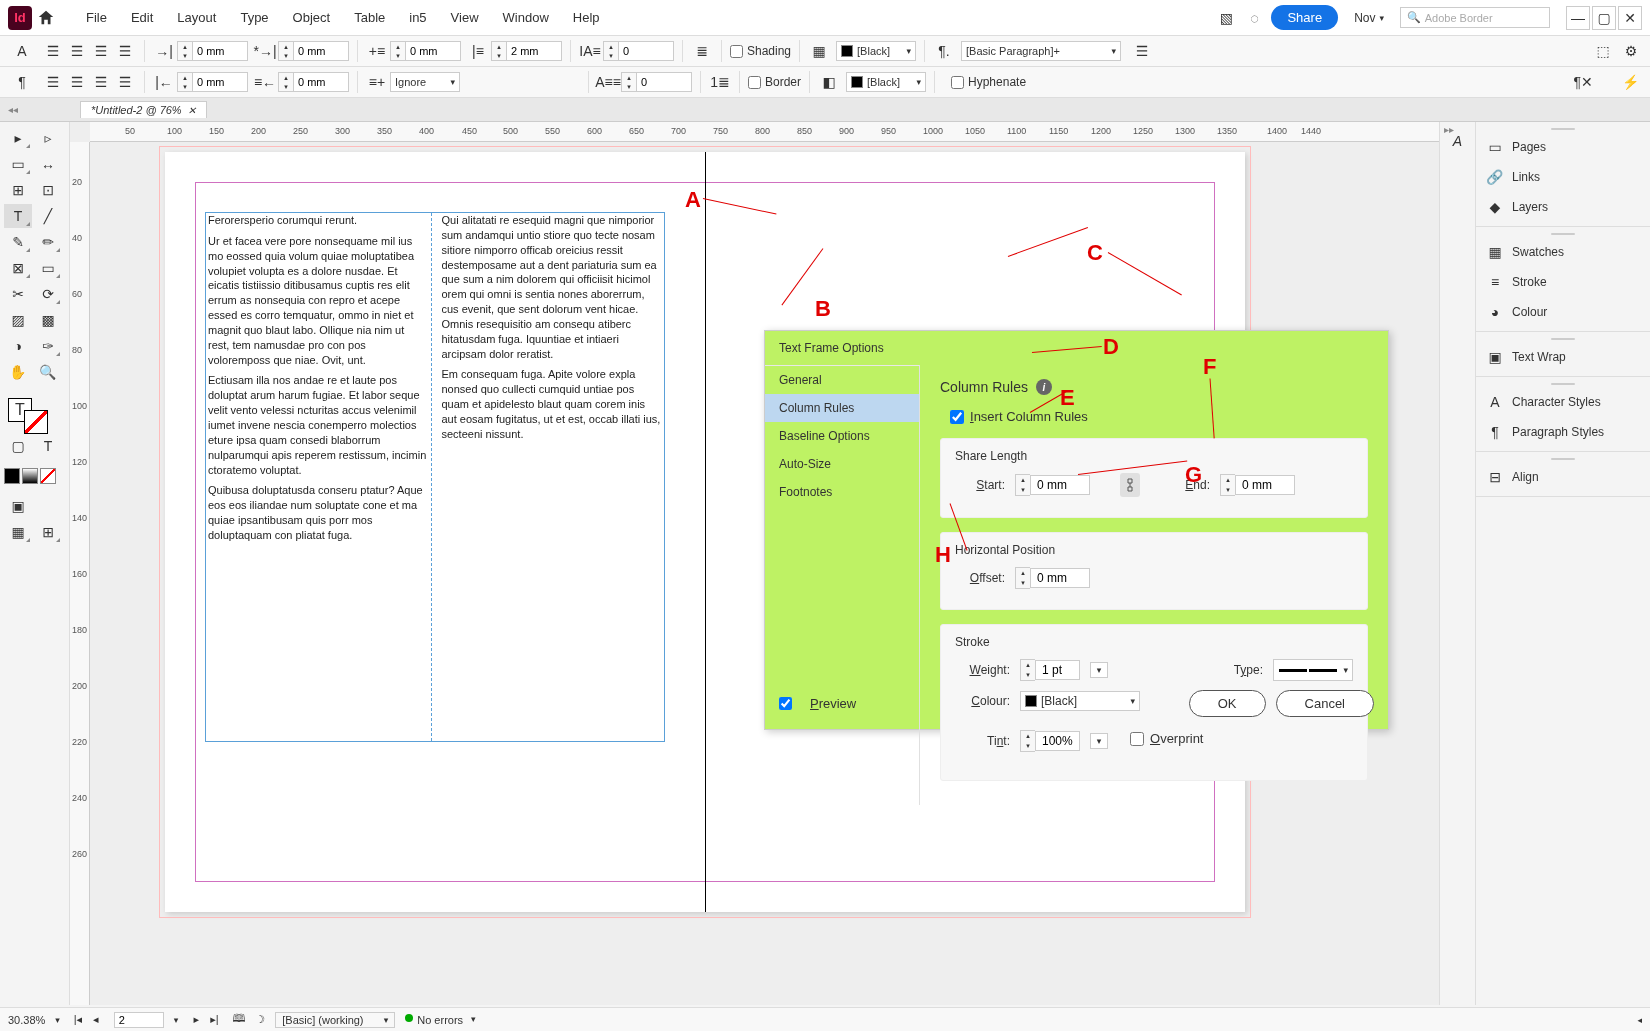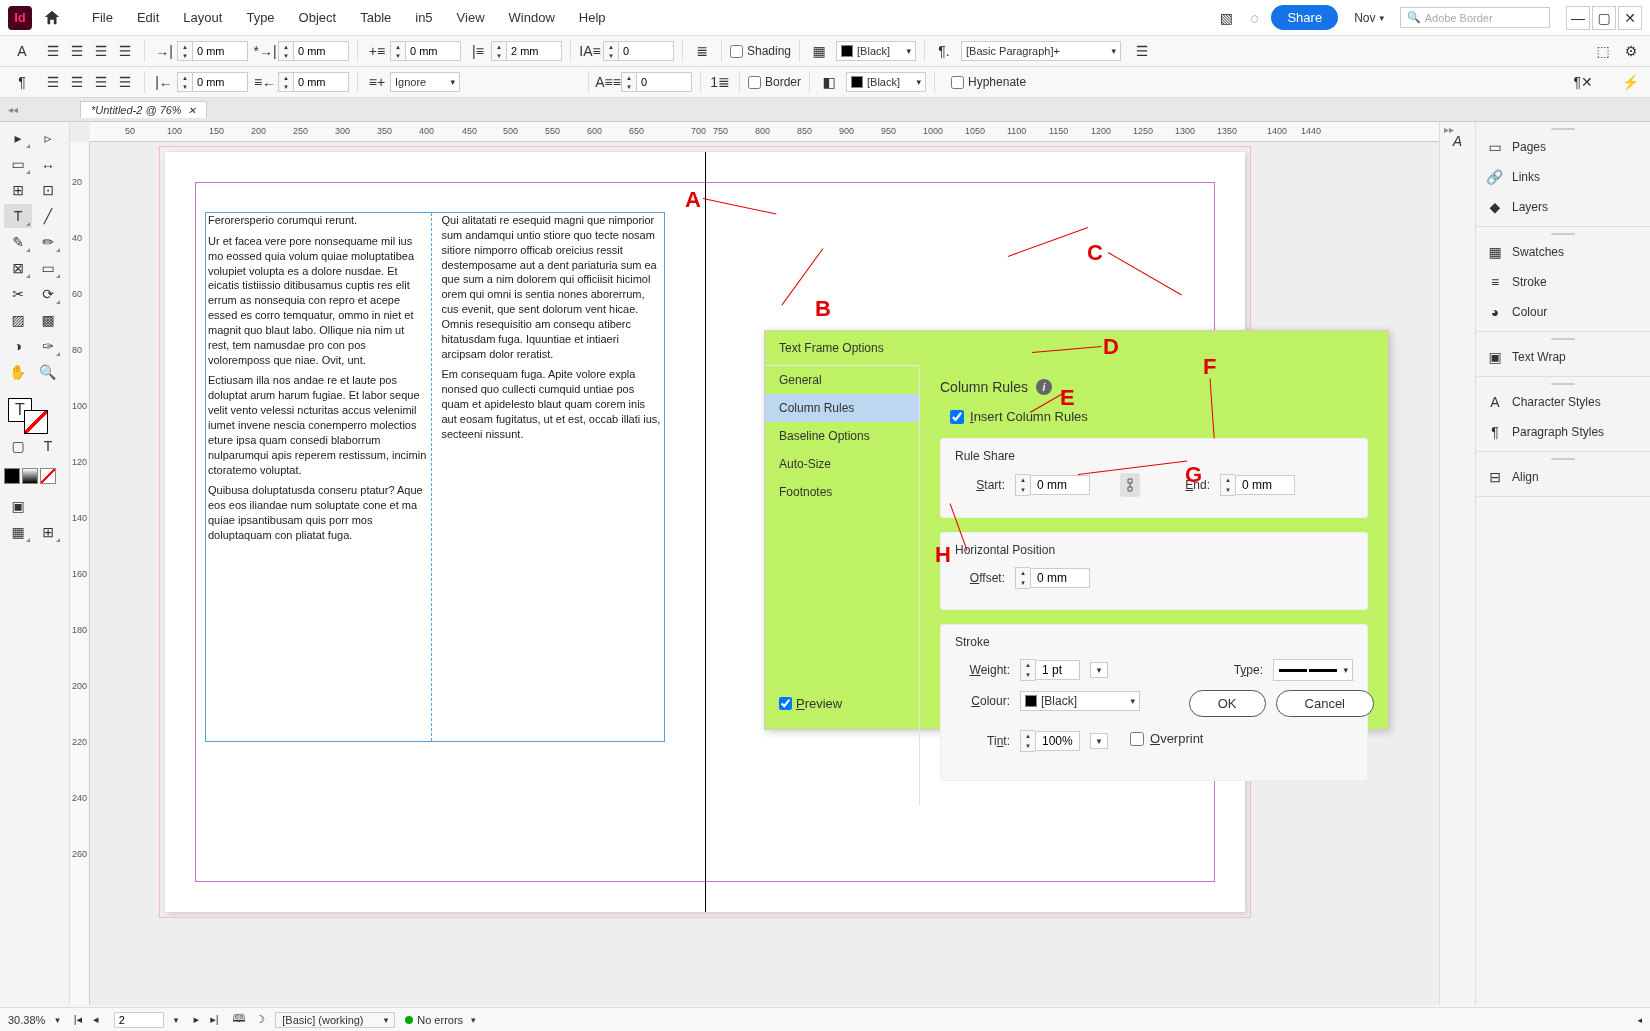--- a/index.html
+++ b/index.html
@@ -1,20 +1,20 @@
 <!DOCTYPE html>
 <html><head>
 <meta charset="utf-8">
 <style>
 * { box-sizing: border-box; margin: 0; padding: 0; font-family: -apple-system, "Segoe UI", Arial, sans-serif; }
 body { background: #f4f4f4; font-size: 12px; color: #333; width: 1650px; height: 1031px; overflow: hidden; position: relative; }
 
 
 .menubar { display: flex; align-items: center; height: 36px; background: #fff; border-bottom: 1px solid #ddd; padding: 0 8px; position: relative; }
-.app-logo { width: 24px; height: 24px; background: #49021f; color: #ff3366; border-radius: 4px; display: flex; align-items: center; justify-content: center; font-weight: bold; font-size: 13px; margin-right: 10px; }
+.app-logo { width: 24px; height: 24px; background: #49021f; color: #ff3366; border-radius: 4px; display: flex; align-items: center; justify-content: center; font-weight: bold; font-size: 13px; margin-right: 4px; }
 .home-icon { width: 20px; height: 20px; margin-right: 18px; display: flex; align-items: center; justify-content: center; cursor: pointer; }
 .menu-item { padding: 0 12px; cursor: pointer; font-size: 13px; }
 .menubar-right { position: absolute; right: 8px; display: flex; align-items: center; gap: 6px; }
 .share-btn { background: #1473e6; color: #fff; border-radius: 16px; padding: 5px 16px; cursor: pointer; font-size: 13px; }
 .nov-btn { padding: 4px 10px; display: flex; align-items: center; gap: 4px; cursor: pointer; }
 .search-box { width: 150px; border: 1px solid #ccc; padding: 3px 6px; font-size: 11px; color: #888; display: flex; align-items: center; gap: 4px; }
 .win-controls { display: flex; gap: 2px; margin-left: 10px; }
 .win-btn { width: 24px; height: 24px; border: 1px solid #ccc; display: flex; align-items: center; justify-content: center; cursor: pointer; font-size: 14px; }
 
 
@@ -80,21 +80,21 @@
 .dc-input { border: 1px solid #ccc; padding: 2px 6px; width: 60px; font-size: 12px; }
 .dc-stepper { display: flex; align-items: center; }
 .dc-stepper .arrows { display: flex; flex-direction: column; border: 1px solid #ccc; border-right: none; }
 .dc-stepper .ar { width: 14px; height: 10px; font-size: 7px; display: flex; align-items: center; justify-content: center; cursor: pointer; }
 .link-ico { width: 20px; height: 24px; background: #e0e0e0; border-radius: 3px; display: flex; align-items: center; justify-content: center; cursor: pointer; }
 .dc-select { border: 1px solid #ccc; background: #fff; padding: 2px 4px; display: flex; align-items: center; gap: 4px; cursor: pointer; font-size: 12px; }
 .swatch-mini { width: 12px; height: 12px; background: #000; border: 1px solid #888; }
 .type-preview { width: 60px; height: 16px; display: flex; align-items: center; }
 .type-preview .seg { flex: 1; height: 3px; background: #000; margin: 0 1px; }
 .dialog-footer { position: absolute; bottom: 12px; left: 14px; right: 14px; display: flex; align-items: center; }
-.footer-check { display: flex; align-items: center; gap: 4px; font-size: 13px; }
+.footer-check { display: flex; align-items: center; gap: 18px; font-size: 13px; }
 .footer-btns { margin-left: auto; display: flex; gap: 10px; }
 .dlg-btn { border: 1.5px solid #555; border-radius: 16px; padding: 5px 28px; cursor: pointer; font-size: 13px; background: #fff; }
 
 
 .annot { position: absolute; font-size: 22px; font-weight: 900; color: #e00000; z-index: 50; font-family: Arial; }
 .annot-line { position: absolute; background: #e00000; height: 1px; z-index: 49; transform-origin: left center; }
 
 
 .right-strip { width: 36px; background: #f4f4f4; border-left: 1px solid #ddd; display: flex; flex-direction: column; align-items: center; padding-top: 8px; gap: 10px; }
 .right-panels { width: 175px; background: #f4f4f4; border-left: 1px solid #ddd; }
@@ -103,21 +103,21 @@
 .panel-handle::before { content: ""; width: 24px; height: 2px; background: #ccc; border-radius: 2px; }
 .panel-item { display: flex; align-items: center; gap: 8px; padding: 6px 10px; cursor: pointer; font-size: 12px; }
 .panel-ico { width: 18px; height: 18px; display: flex; align-items: center; justify-content: center; font-size: 14px; }
 
 
 .statusbar { position: absolute; bottom: 0; left: 0; right: 0; height: 24px; background: #f8f8f8; border-top: 1px solid #ddd; display: flex; align-items: center; padding: 0 8px; gap: 10px; font-size: 11px; }
 .sb-arrows { display: flex; gap: 2px; }
 .sb-arrows .ab { width: 16px; height: 16px; display: flex; align-items: center; justify-content: center; cursor: pointer; }
 .sb-input { width: 50px; border: 1px solid #ccc; padding: 1px 4px; font-size: 11px; }
 .sb-sel { border: 1px solid #ccc; padding: 1px 6px; width: 120px; display: flex; align-items: center; gap: 4px; cursor: pointer; }
-.no-errors { display: flex; align-items: center; gap: 4px; }
+.no-errors { display: flex; gap: 4px; }
 .dot-green { width: 8px; height: 8px; border-radius: 50%; background: #0a0; }
 
 .toolbar-container { display: flex; flex-direction: column; }
 .toolbar-left-ico { width: 28px; display: flex; align-items: center; justify-content: center; font-size: 14px; }
 
 .u { text-decoration: underline; }
 </style>
 </head>
 <body>
 
@@ -399,21 +399,21 @@
         <div class="tick" style="left: 161px;">200</div>
         <div class="tick" style="left: 203px;">250</div>
         <div class="tick" style="left: 245px;">300</div>
         <div class="tick" style="left: 287px;">350</div>
         <div class="tick" style="left: 329px;">400</div>
         <div class="tick" style="left: 372px;">450</div>
         <div class="tick" style="left: 413px;">500</div>
         <div class="tick" style="left: 455px;">550</div>
         <div class="tick" style="left: 497px;">600</div>
         <div class="tick" style="left: 539px;">650</div>
-        <div class="tick" style="left: 581px; margin-left: 20px;">700</div>
+        <div class="tick" style="left: 581px;">700</div>
         <div class="tick" style="left: 623px;">750</div>
         <div class="tick" style="left: 665px;">800</div>
         <div class="tick" style="left: 707px;">850</div>
         <div class="tick" style="left: 749px;">900</div>
         <div class="tick" style="left: 791px;">950</div>
         <div class="tick" style="left: 833px;">1000</div>
         <div class="tick" style="left: 875px;">1050</div>
         <div class="tick" style="left: 917px;">1100</div>
         <div class="tick" style="left: 959px;">1150</div>
         <div class="tick" style="left: 1001px;">1200</div>
@@ -469,21 +469,21 @@
           <div class="dc-title">
               <span>Column Rules</span>
               <span class="info-ico">i</span>
             </div>
           <div class="dc-check">
               <input type="checkbox" checked="" style="">
               <span><span class="u">I</span>nsert Column Rules</span>
             </div>
 
           <div class="dc-group">
-            <div class="dc-group-title">Rule Share</div>
+            <div class="dc-group-title">Share Length</div>
             <div class="dc-row">
               <span class="dc-label" style="width:50px"><span class="u">S</span>tart:</span>
               <div class="dc-stepper">
                   <div class="arrows">
                     <div class="ar">▴</div>
                     <div class="ar">▾</div>
                   </div>
                   <input class="dc-input" value="0 mm" style="">
                 </div>
               <div class="link-ico" style="margin:0 20px">

